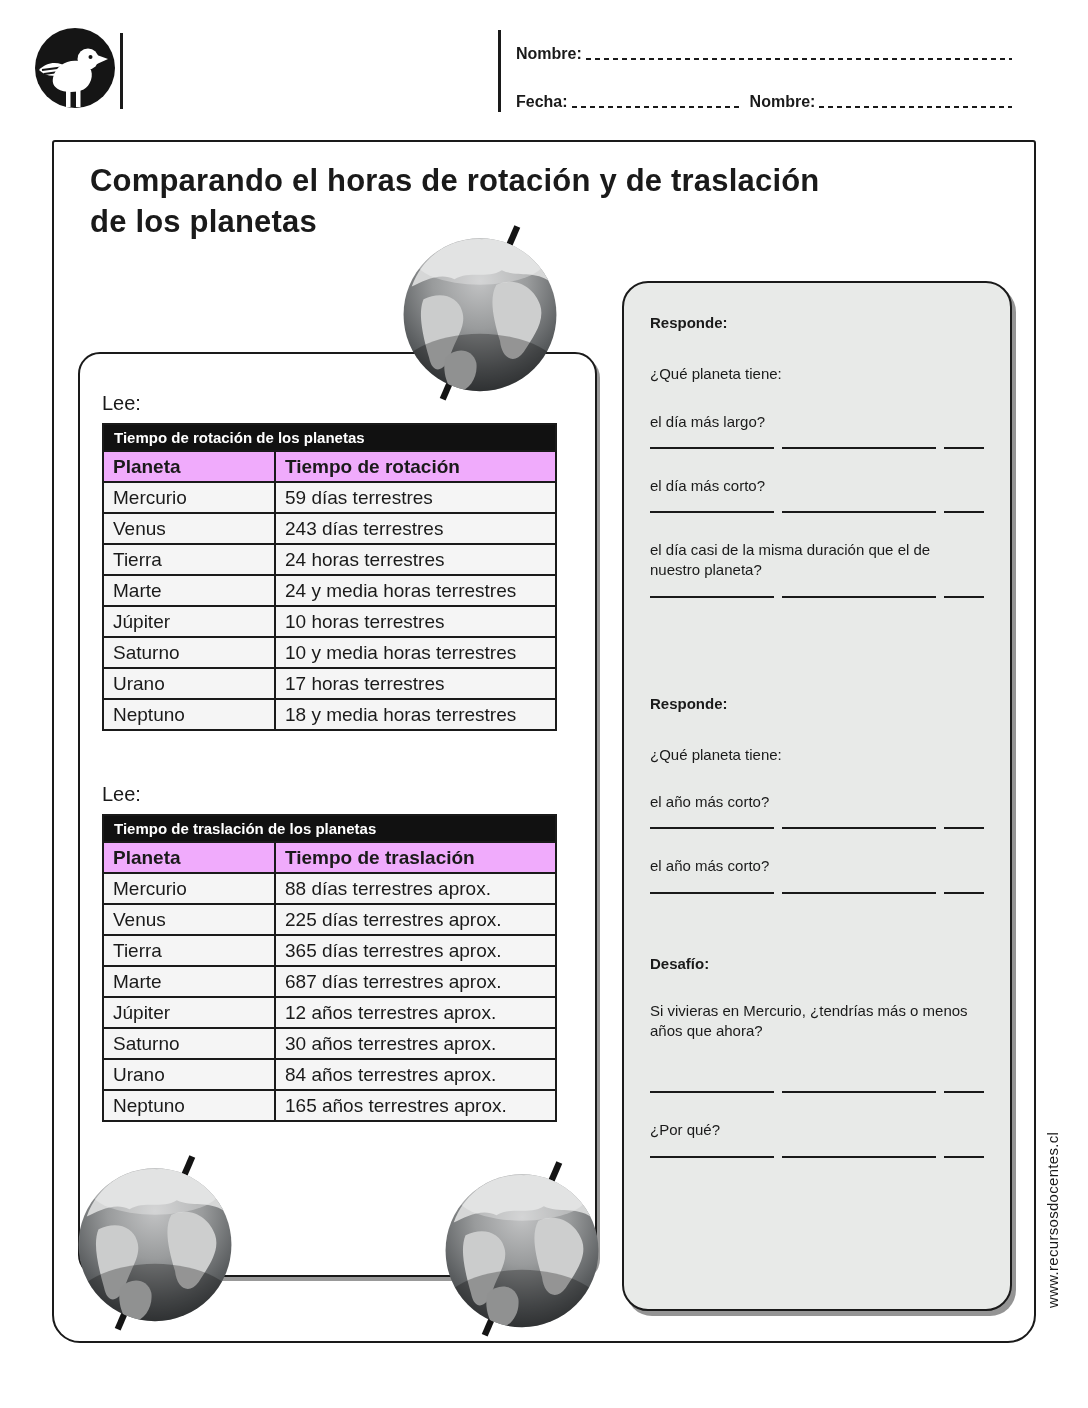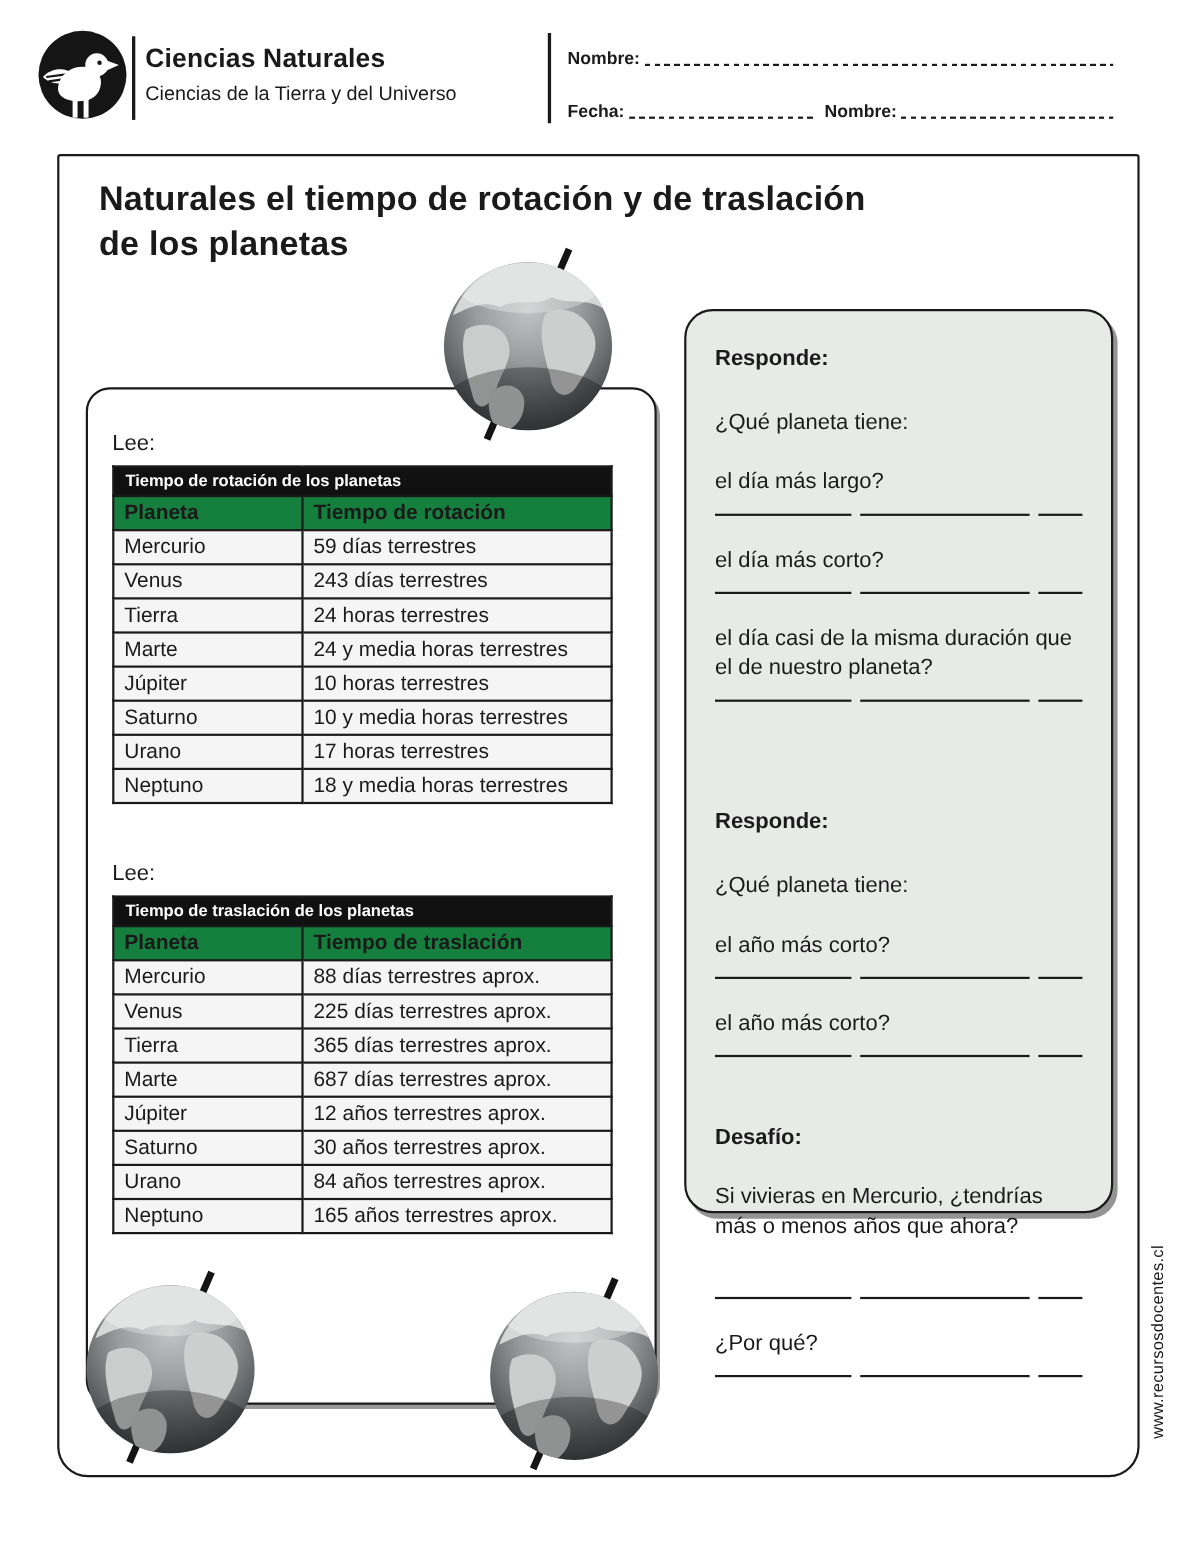--- a/index.html
+++ b/index.html
@@ -38,28 +38,28 @@
   
   .lee-box{position:absolute;left:78px;top:352px;width:519px;height:925px;background:#fff;
     border:2.5px solid var(--ink);border-radius:22px;box-shadow:3px 4px 0 rgba(0,0,0,.40);
     padding:38px 0 0 22px;z-index:2;}
   .lee-label{font-size:20px;margin-bottom:8px;}
   .lee-label.second{margin-top:52px;}
   table.ptable{border-collapse:collapse;width:455px;font-size:19px;}
   table.ptable th,table.ptable td{border:2px solid var(--ink);white-space:nowrap;}
   .tbar{background:var(--table-header-bg);color:#fff;font-size:15px;font-weight:bold;
     text-align:left;padding:4px 10px;border:3px solid var(--ink);}
-  table.ptable thead th.colh{background:#15803d;font-weight:bold;text-align:left;padding:3px 9px;height:31px;}
+  table.ptable thead th.colh{background:#f0abfc;font-weight:bold;text-align:left;padding:3px 9px;height:31px;}
   table.ptable td{background:var(--row-bg);padding:3px 9px;height:31px;}
   table.ptable td.c0,table.ptable th.c0{width:172px;}
 
   
-  .panel{position:absolute;left:622px;top:281px;width:390px;height:822px;background:var(--panel-bg);
+  .panel{position:absolute;left:622px;top:281px;width:390px;height:1030px;background:var(--panel-bg);
     border:2.5px solid var(--ink);border-radius:26px;box-shadow:4px 5px 0 rgba(0,0,0,.42);
-    padding:30px 26px;z-index:2;font-size:20px;line-height:1.35;}
+    padding:30px 26px;z-index:2;font-size:15px;line-height:1.35;}
   .p-head{font-weight:bold;}
   .p-intro{margin-top:31px;}
   .p-q{margin-top:27px;}
   .blank{display:flex;gap:8px;margin-top:15px;}
   .blank span{border-top:2.5px solid var(--ink);height:0;}
   .blank span:nth-child(1){flex:0 0 37%;}
   .blank span:nth-child(2){flex:1 1 auto;}
   .blank span:nth-child(3){flex:0 0 12%;}
   .sec2{margin-top:96px;}
   .sec3{margin-top:60px;}
@@ -113,41 +113,37 @@
     <line x1="11" y1="48" x2="33" y2="45" stroke="#151515" stroke-width="2"></line>
     <path d="M20,52 C22,40 34,33 46,35 C56,37 61,45 58,54 C55,63 48,66 38,66 C28,66 18,62 20,52 Z" fill="#ffffff"></path>
     <circle cx="55" cy="33" r="10.5" fill="#ffffff"></circle>
     <path d="M45,38 C47,30 51,26 56,26 L61,40 Z" fill="#ffffff"></path>
     <polygon points="64,29 75,33 64,38" fill="#ffffff"></polygon>
     <circle cx="57.5" cy="31" r="2" fill="#151515"></circle>
     <rect x="33" y="62" width="4.5" height="19" fill="#ffffff"></rect>
     <rect x="43" y="62" width="4.5" height="19" fill="#ffffff"></rect>
   </svg>
   <div class="brand-sep"></div>
-  <div class="brand">
-    <div class="brand-title">Ciencias Naturales</div>
-    <div class="brand-sub">Ciencias de la Tierra y del Universo</div>
-  </div>
 
   <div class="hdr-fields">
     <div class="field-row r1">
       <span class="flabel">Nombre:</span>
       <span class="dotline"></span>
     </div>
     <div class="field-row r2">
       <span class="flabel">Fecha:</span>
       <span class="dotline fixed"></span>
       <span class="flabel curso">Nombre:</span>
       <span class="dotline"></span>
     </div>
   </div>
 
   <div class="outer-box"></div>
   <h1 class="doc-title">
-    <span>Naturales el tiempo de rotación y de traslación</span><br>
+    <span>Comparando el horas de rotación y de traslación</span><br>
     <span>de los planetas</span>
   </h1>
 
   <section class="lee-box">
     <div class="lee-label">Lee:</div>
     <table class="ptable">
       <thead>
         <tr>
             <th class="tbar" colspan="2">Tiempo de rotación de los planetas</th>
           </tr>

